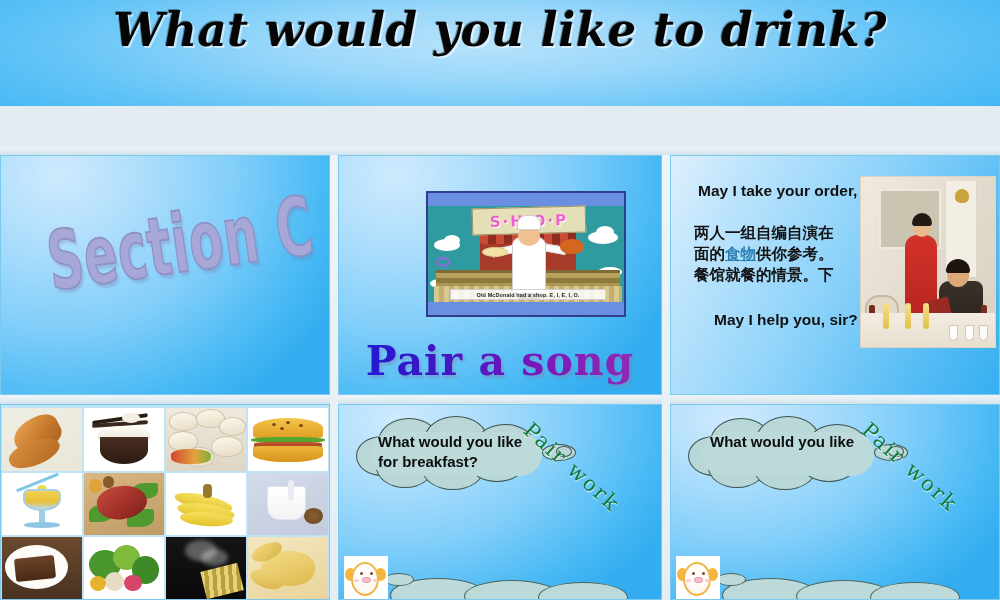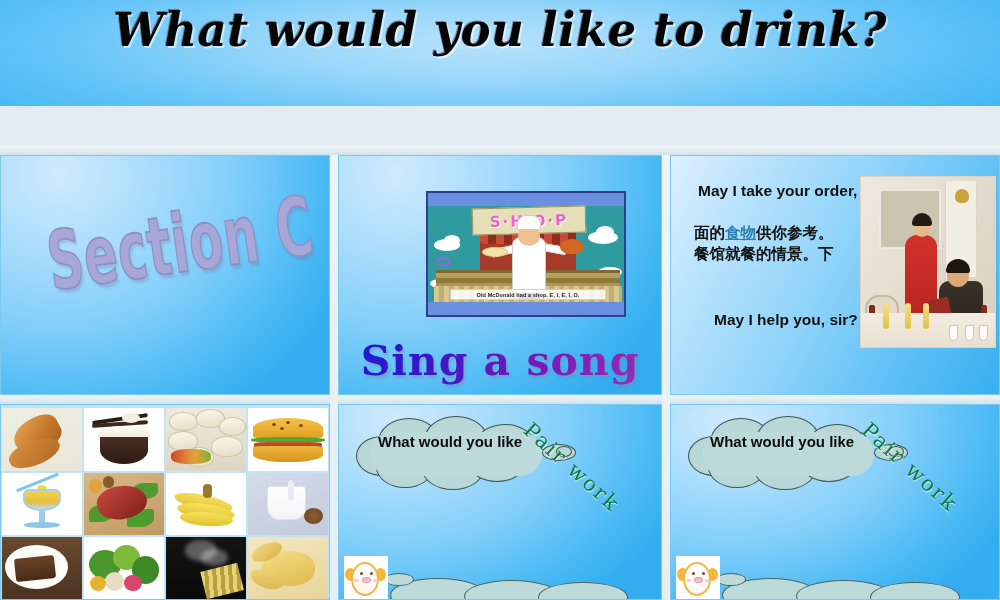--- a/index.html
+++ b/index.html
@@ -506,29 +506,30 @@
       <div class="chef-plate"></div>
       <div class="chef-chicken"></div>
       <div class="chef-legs"></div>
       <div class="chef-body"></div>
       <div class="chef-head"></div>
       <div class="chef-hat"></div>
 
       <div class="shop-caption">Old McDonald had a shop. E, I, E, I, O.</div>
     </div>
 
-    <div class="singasong">Sing a song</div>
+    <div class="singasong">Pair a song</div>
     <div class="panel-border"></div>
   </div>
 
   <div class="panel panel-bg-b" id="p3">
 
     <div class="l-order">May I take your order, sir?</div>
 
     <div class="cn-block">
+      <div>两人一组自编自演在</div>
       <div>
         <span>面的</span><span class="cn-link">食物</span><span>供你参考。</span>
       </div>
       <div>餐馆就餐的情景。下</div>
     </div>
 
     <div class="l-help">May I help you, sir?</div>
 
     <div class="rest-photo">
       <div class="rp-wall"></div>
@@ -662,20 +663,21 @@
       <div class="tb-lobe" style="left:68px;top:0px;width:64px;height:48px;"></div>
       <div class="tb-lobe" style="left:118px;top:8px;width:62px;height:46px;"></div>
       <div class="tb-lobe" style="left:20px;top:30px;width:58px;height:42px;"></div>
       <div class="tb-lobe" style="left:66px;top:32px;width:62px;height:42px;"></div>
       <div class="tb-lobe" style="left:112px;top:26px;width:58px;height:40px;"></div>
       <div class="tb-fill"></div>
       <div class="tb-tail1"></div>
       <div class="tb-tail2"></div>
       <div class="tb-text">
         <div>What would you like</div>
+        <div>for breakfast?</div>
       </div>
     </div>
 
     <div class="pairwork">Pair work</div>
 
     <div class="bot-cloud" style="left:52px;width:96px;height:34px;"></div>
     <div class="bot-cloud" style="left:126px;width:96px;height:32px;"></div>
     <div class="bot-cloud" style="left:200px;width:90px;height:30px;"></div>
     <div class="arm-cloud"></div>
 

